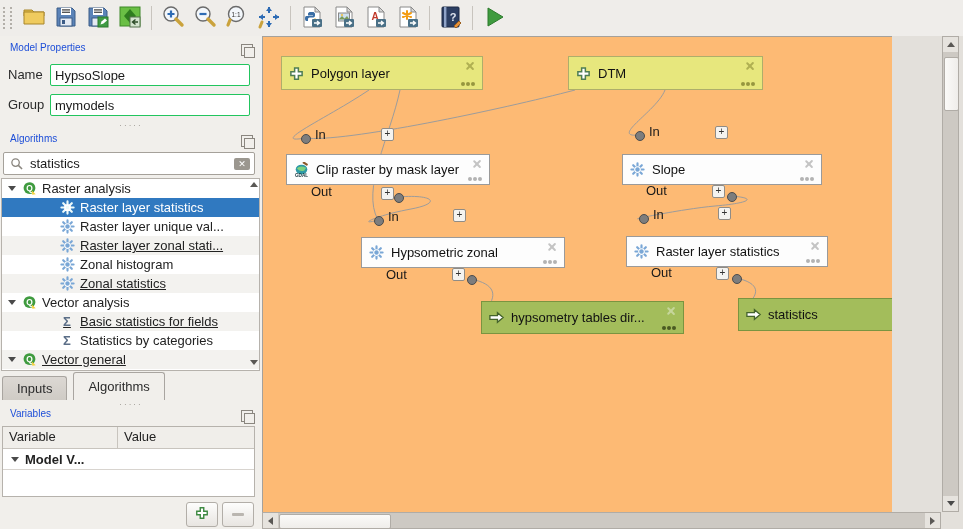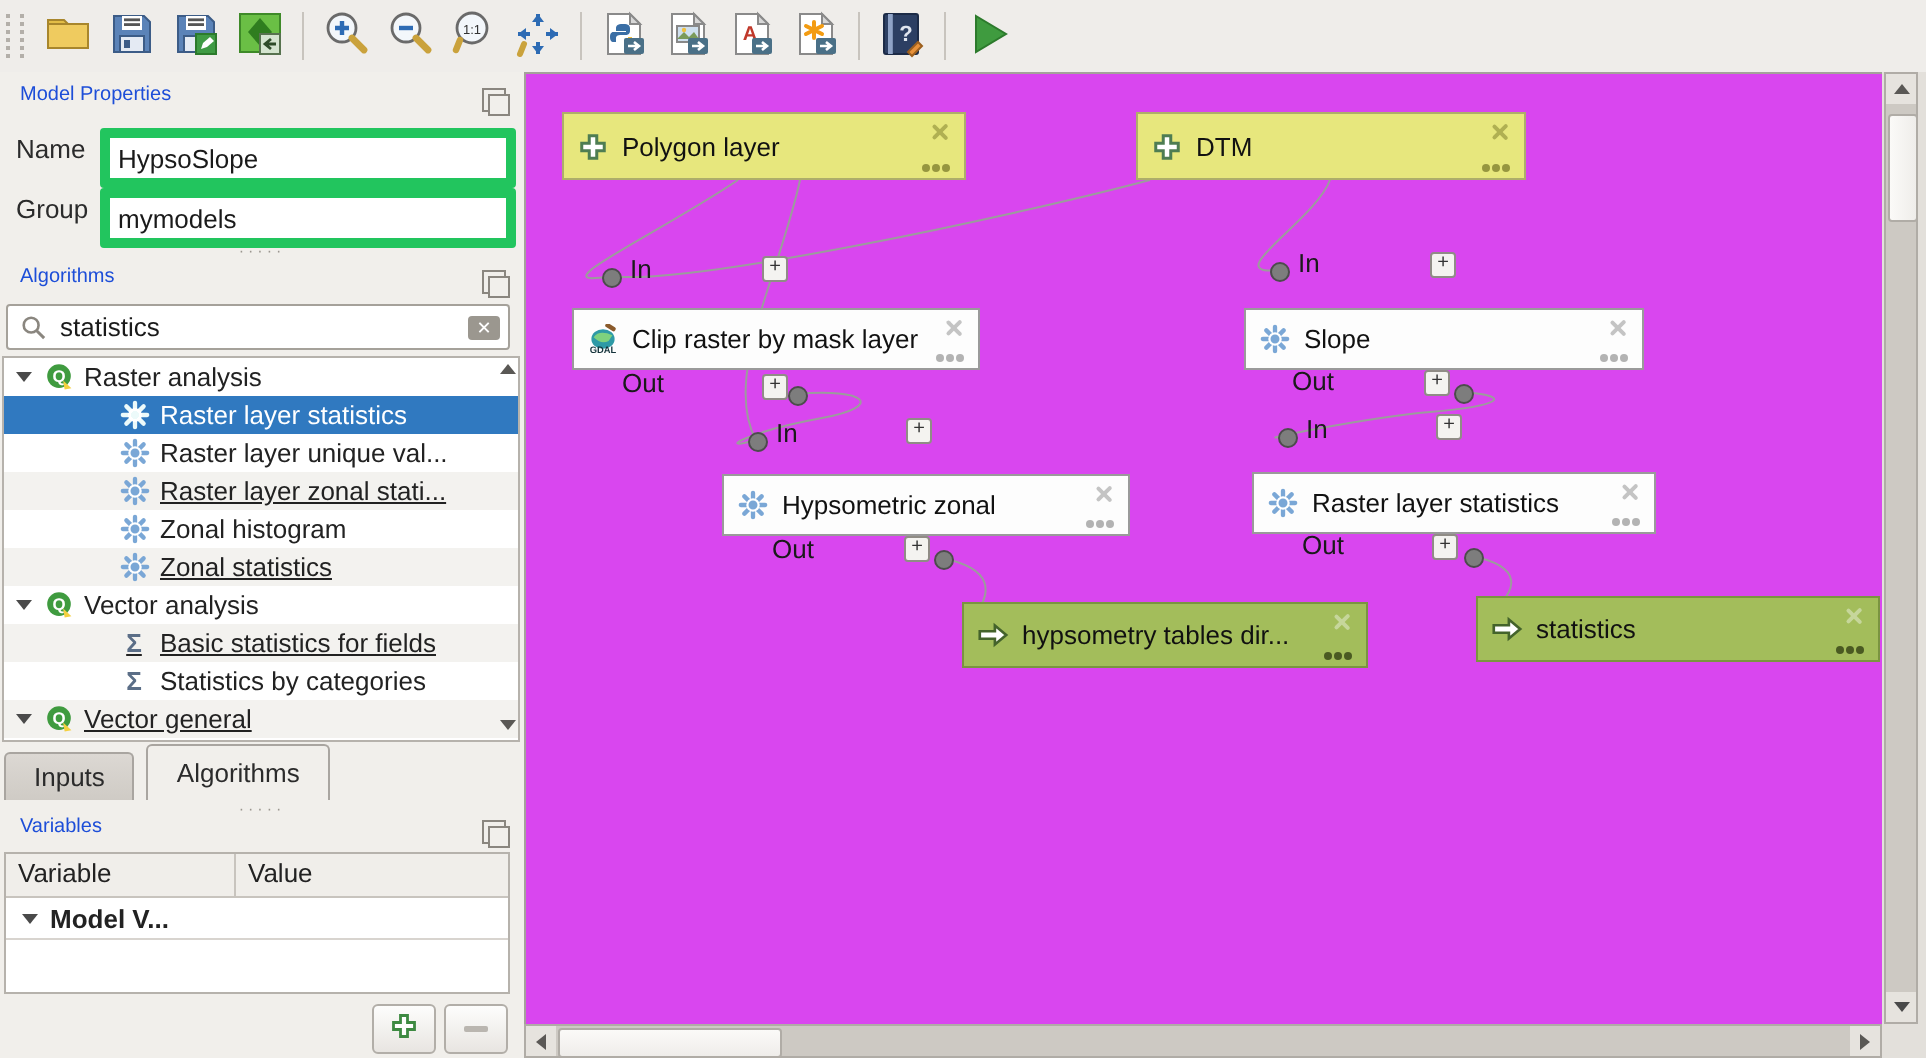--- a/index.html
+++ b/index.html
@@ -12,21 +12,21 @@
   .tbtn{width:28px;height:28px;display:flex;align-items:center;justify-content:center;border-radius:3px;margin:0 2px;}
   .tbtn svg{width:24px;height:24px;}
   .sep{width:1px;height:24px;background:#c8c4be;margin:0 5px;}
 
   
   .left{position:absolute;left:0;top:36px;width:262px;height:493px;background:#f1efeb;}
   .phead{position:absolute;left:10px;font-size:10px;color:#1d4ed8;}
   .float-ico{position:absolute;width:10px;height:10px;border:1px solid #8a867f;background:#f1efeb;}
   .float-ico::after{content:"";position:absolute;left:2px;top:2px;width:9px;height:9px;border:1px solid #8a867f;background:#f1efeb;}
   .field-label{position:absolute;left:8px;color:#2b2b2b;}
-  .tinput{position:absolute;left:50px;width:190px;height:20px;border:5px solid #22c55e;border-radius:2px;background:#fff;padding:0 4px;font:13px "Liberation Sans","DejaVu Sans",sans-serif;color:#1a1a1a;}
+  .tinput{position:absolute;left:50px;width:190px;height:20px;border:1px solid #22c55e;border-radius:2px;background:#fff;padding:0 4px;font:13px "Liberation Sans","DejaVu Sans",sans-serif;color:#1a1a1a;}
   .split-dots{position:absolute;left:0;width:262px;text-align:center;color:#9a968f;font-size:8px;letter-spacing:2px;}
 
   .searchbox{position:absolute;left:3px;top:116px;width:250px;height:21px;border:1px solid #a5a19a;border-radius:2px;background:#fff;display:flex;align-items:center;}
   .searchbox svg{width:13px;height:13px;margin:0 5px 0 6px;}
   .search-input{border:0;outline:0;flex:1;font:13px "Liberation Sans","DejaVu Sans",sans-serif;background:transparent;color:#1a1a1a;}
   .clear-ico{width:16px;height:12px;border-radius:2px;background:#9b978f;color:#fff;font-size:9px;line-height:12px;text-align:center;margin-right:4px;font-weight:bold;}
 
   .tree{position:absolute;left:1px;top:142px;width:257px;height:191px;background:#fff;border:1px solid #b6b2ac;overflow:hidden;}
   .trow{display:flex;align-items:center;height:19px;white-space:nowrap;}
   .trow.alt{background:#f3f2ef;text-decoration:underline;}
@@ -53,21 +53,21 @@
   .vcol1{width:115px;border-right:1px solid #c8c4be;}
   .vrow{display:flex;align-items:center;height:20px;border-bottom:1px solid #d8d4cf;font-weight:bold;}
   .vrow .tri{margin:0 6px 0 8px;}
   .vempty{height:26px;background:#fff;}
   .btn{position:absolute;width:30px;height:23px;border:1px solid #b2aea8;border-radius:3px;background:linear-gradient(#fdfdfc,#e8e5e1);display:flex;align-items:center;justify-content:center;}
   .btn svg{width:14px;height:14px;}
   .minusbar{width:12px;height:3px;background:#bab6b0;border-radius:1px;}
 
   
   .wrap{position:absolute;left:262px;top:36px;width:701px;height:493px;background:#e3e0db;}
-  .canvas{position:absolute;left:0;top:0;width:679px;height:476px;background:#d946ef;border:1px solid #a5a19b;border-width:1px 0 0 1px;box-sizing:border-box;overflow:hidden;}
+  .canvas{position:absolute;left:0;top:0;width:630px;height:476px;background:#fdba74;border:1px solid #a5a19b;border-width:1px 0 0 1px;box-sizing:border-box;overflow:hidden;}
   .edges{position:absolute;left:0;top:0;pointer-events:none;}
   .node{position:absolute;display:flex;align-items:center;padding:0 6px;box-sizing:border-box;z-index:2;}
   .node .ntitle{margin-left:6px;color:#111;}
   .node.input{background:#e7e77d;border:1px solid #aeae6a;height:34px;}
   .node.algo{background:#fdfdfd;border:1px solid #9a9a9a;height:31px;}
   .node.output{background:#a3bd5b;border:1px solid #7a9440;height:33px;}
   .badge{width:17px;height:15px;display:flex;}
   .badge svg{width:17px;height:15px;}
   .xico{position:absolute;top:4px;right:7px;width:10px;height:10px;}
   .xico::before,.xico::after{content:"";position:absolute;left:4px;top:0;width:2.4px;height:10px;background:currentColor;border-radius:1px;}

